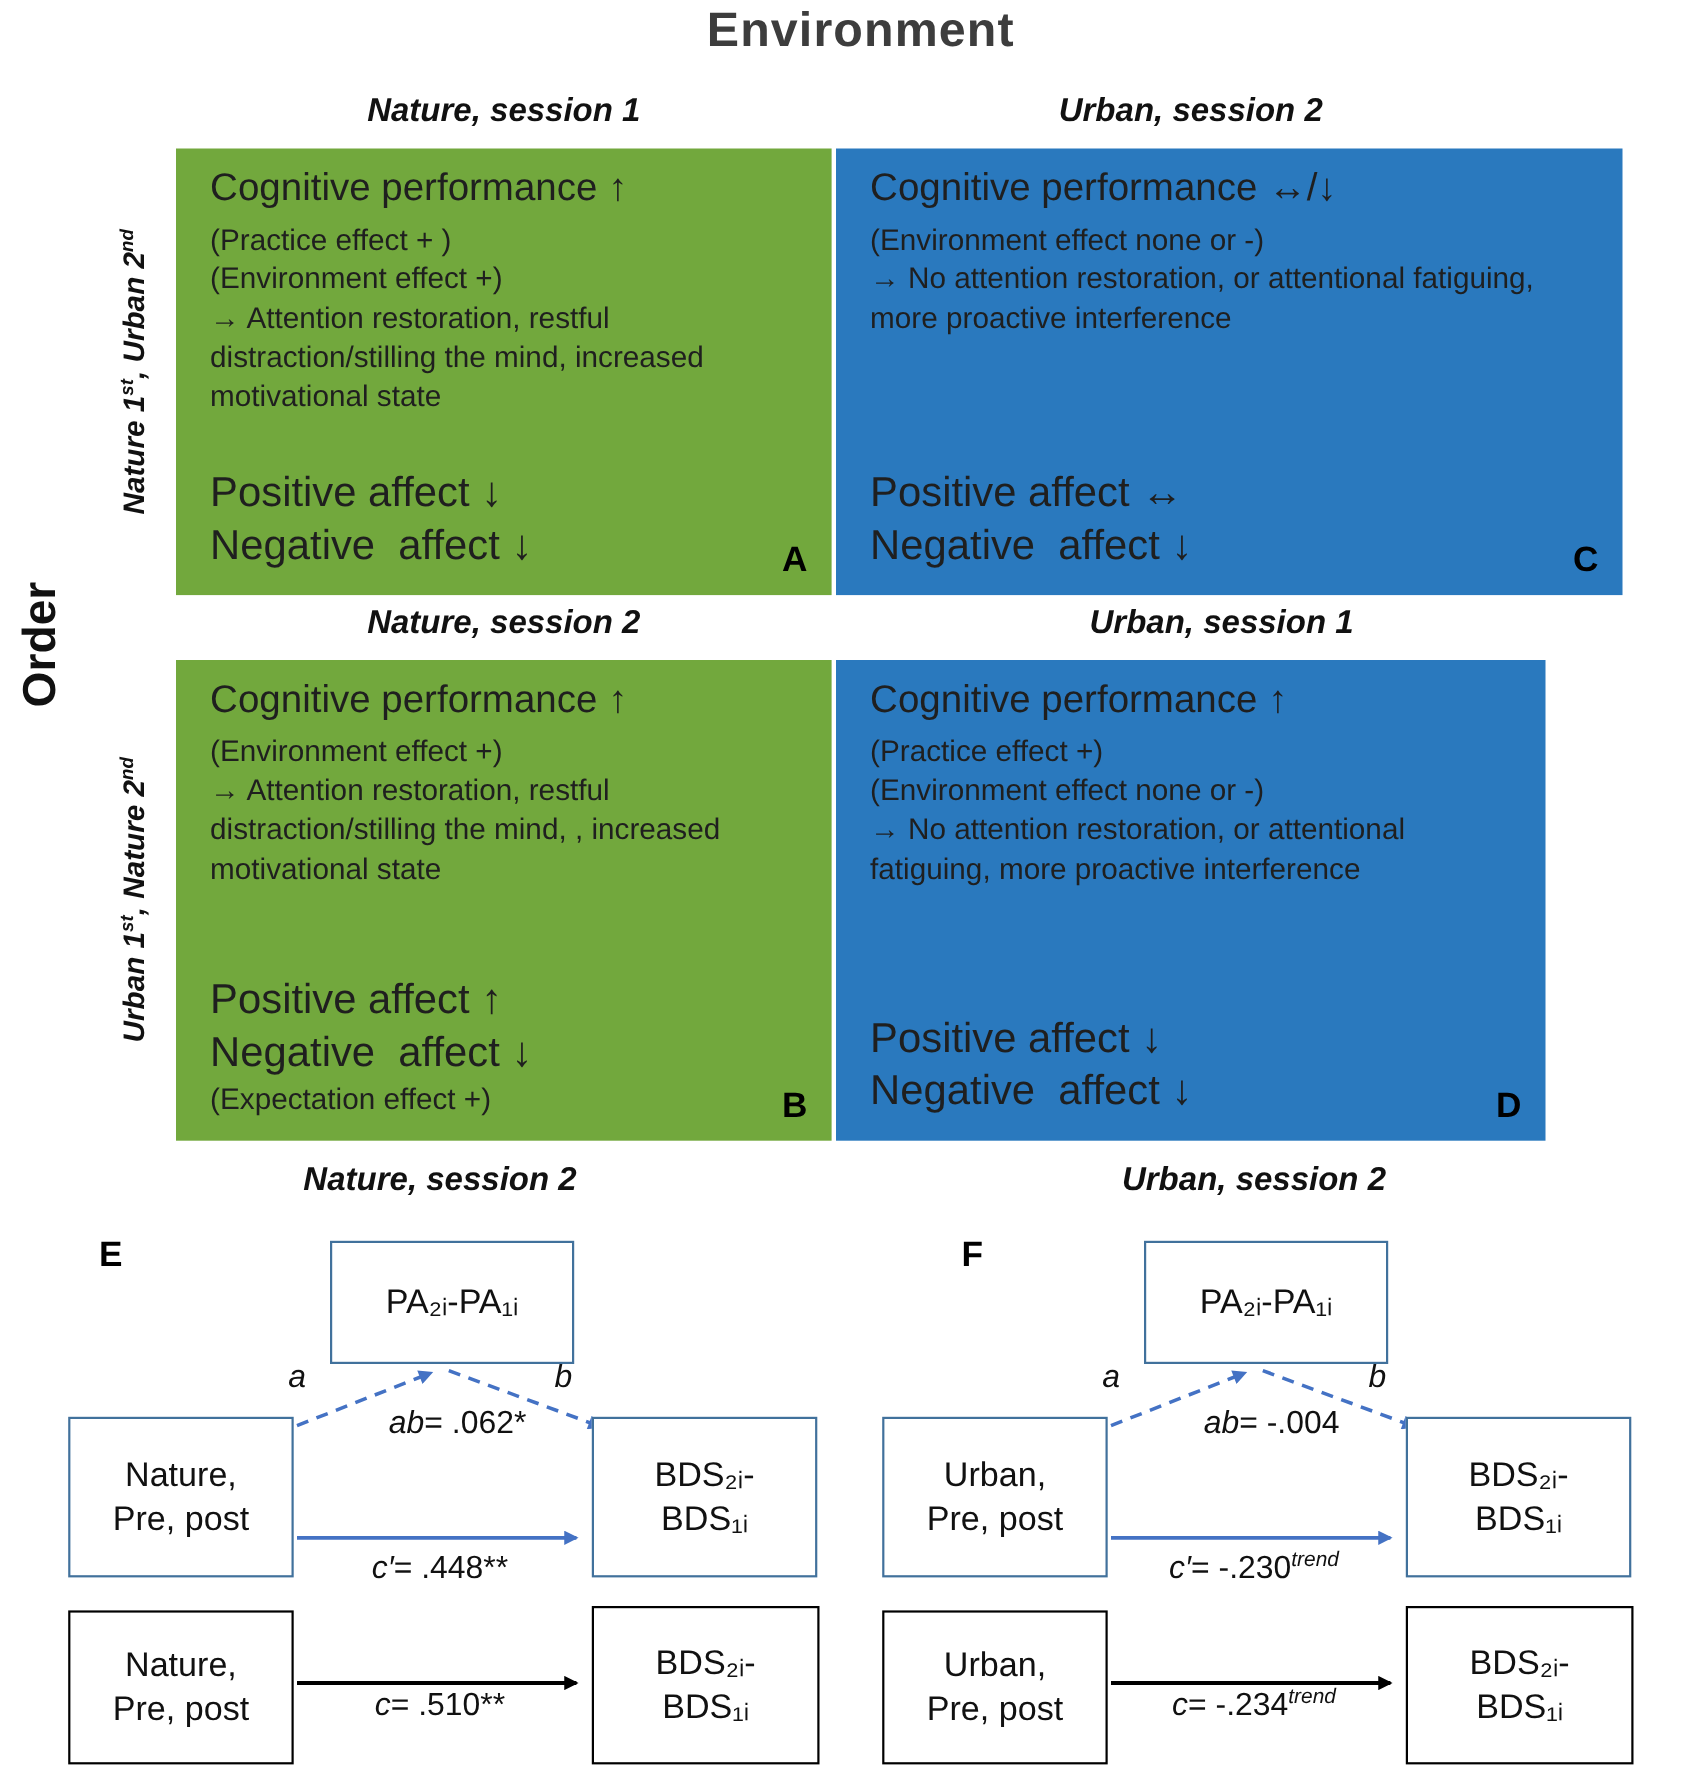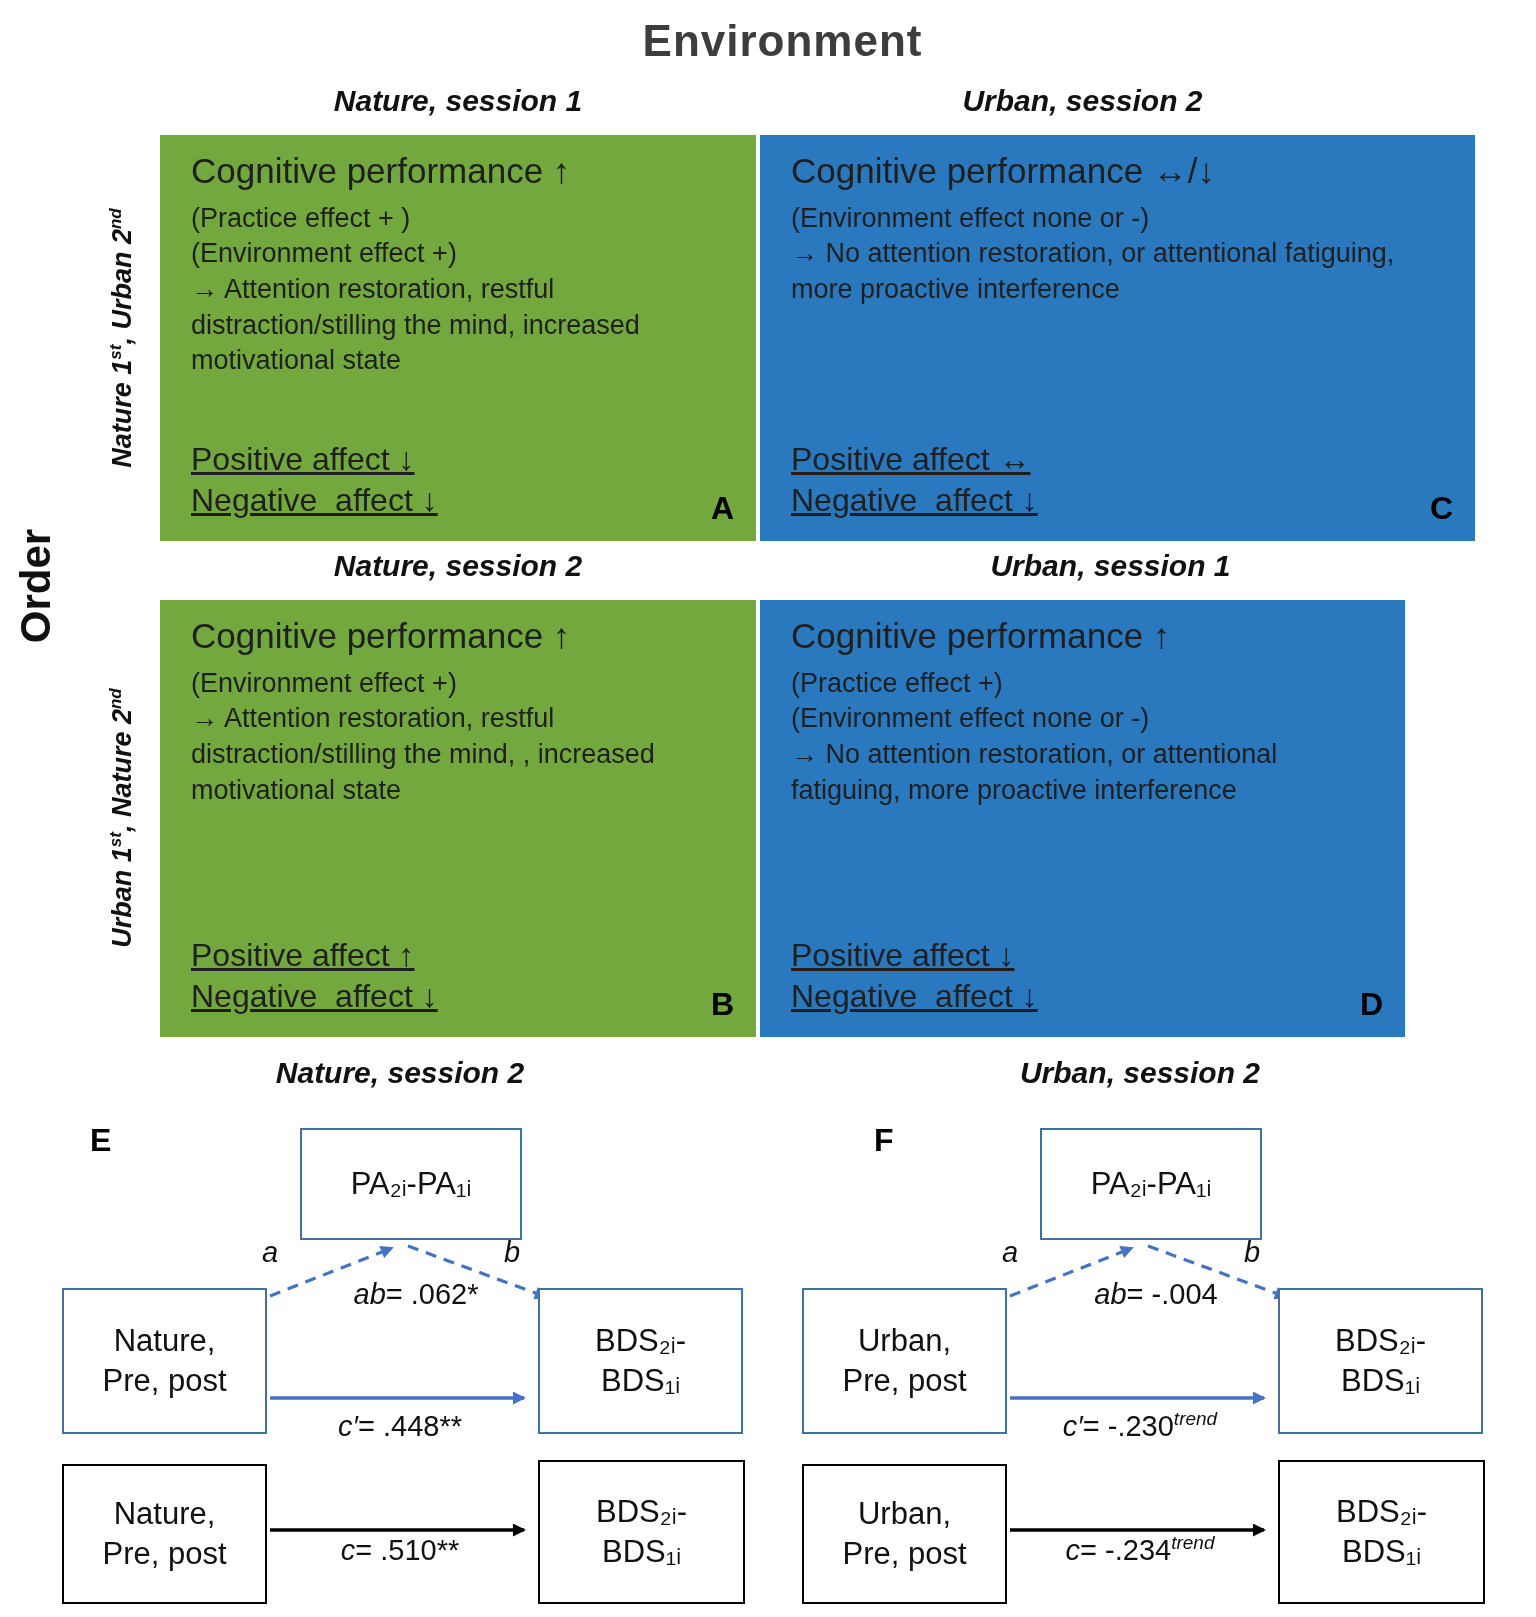--- a/index.html
+++ b/index.html
@@ -1,20 +1,20 @@
 <!DOCTYPE html>
 <html style="--green: #72a83d; --blue: #2a79be; --arrow-blue: #4472c4; --box-border-blue: #41719c; --cell-text: #1f1f1f;"><head>
 <meta charset="utf-8">
 <style>
   * { margin:0; padding:0; box-sizing:border-box; }
   html,body { background:#fff; }
   body { font-family:"Liberation Sans", sans-serif; color:#1f1f1f; }
   .page { position:relative; width:1536px; height:1617px; background:#fff; overflow:hidden; }
 
-  .env-title { position:absolute; top:16px; left:160px; width:1245px; text-align:center;
+  .env-title { position:absolute; top:3px; left:160px; width:1245px; text-align:center;
                font-size:44px; font-weight:bold; color:#3d3d3d; letter-spacing:1px; }
 
   .order-label { position:absolute; left:36px; top:586px; transform:translate(-50%,-50%) rotate(-90deg);
                  font-size:42px; font-weight:bold; color:#111; white-space:nowrap; }
 
   .row-label { position:absolute; transform:translate(-50%,-50%) rotate(-90deg);
                font-size:27px; font-weight:bold; font-style:italic; white-space:nowrap; color:#111; }
   .rl1 { left:122px; top:338px; }
   .rl2 { left:122px; top:818px; }
   .row-label sup { font-size:17px; }
@@ -31,21 +31,21 @@
   .cell.green { background:var(--green,#72a83d); }
   .cell.blue  { background:var(--blue,#2a79be); }
   .cell-a { left:160px; top:135px; width:596px; height:406px; }
   .cell-c { left:760px; top:135px; width:715px; height:406px; }
   .cell-b { left:160px; top:600px; width:596px; height:437px; }
   .cell-d { left:760px; top:600px; width:645px; height:437px; }
 
   .cell-title  { font-size:35px; line-height:1.25; margin-bottom:8px; }
   .note        { font-size:27px; line-height:1.32; }
   .affect      { margin-top:auto; padding-bottom:6px; }
-  .affect-line { font-size:32px; line-height:1.28; white-space:pre-wrap;text-decoration:underline; }
+  .affect-line { font-size:38px; line-height:1.28; white-space:pre-wrap; }
   .post-note   { font-size:27px; line-height:1.3; }
   .panel-letter { position:absolute; right:22px; bottom:14px; font-size:32px; font-weight:bold; color:#000; }
 
   
   .diagram { position:absolute; top:1040px; width:740px; height:577px; }
   .diag-e { left:30px; }
   .diag-f { left:770px; }
 
   .diag-header { position:absolute; top:16px; left:0; width:100%; text-align:center;
                  font-size:30px; font-weight:bold; font-style:italic; color:#111; }
@@ -120,20 +120,21 @@
   <div class="col-header ch-r2-l">Nature, session 2</div>
   <div class="col-header ch-r2-r">Urban, session 1</div>
 
   <div class="cell green cell-b">
     <div class="cell-title">Cognitive performance ↑</div>
     <div class="note">(Environment effect +)</div>
     <div class="note">→ Attention restoration, restful distraction/stilling the mind, , increased motivational state</div>
     <div class="affect">
       <div class="affect-line">Positive affect ↑</div>
       <div class="affect-line">Negative  affect ↓</div>
+      <div class="post-note">(Expectation effect +)</div>
     </div>
     <div class="panel-letter">B</div>
   </div>
 
   <div class="cell blue cell-d">
     <div class="cell-title">Cognitive performance ↑</div>
     <div class="note">(Practice effect +)</div>
     <div class="note">(Environment effect none or -)</div>
     <div class="note">→ No attention restoration, or attentional fatiguing, more proactive interference</div>
     <div class="affect">

